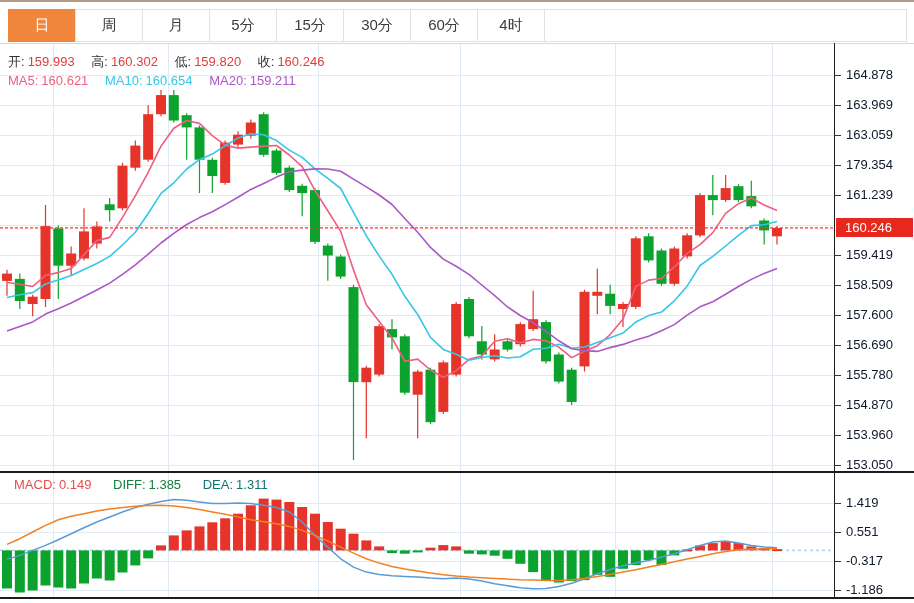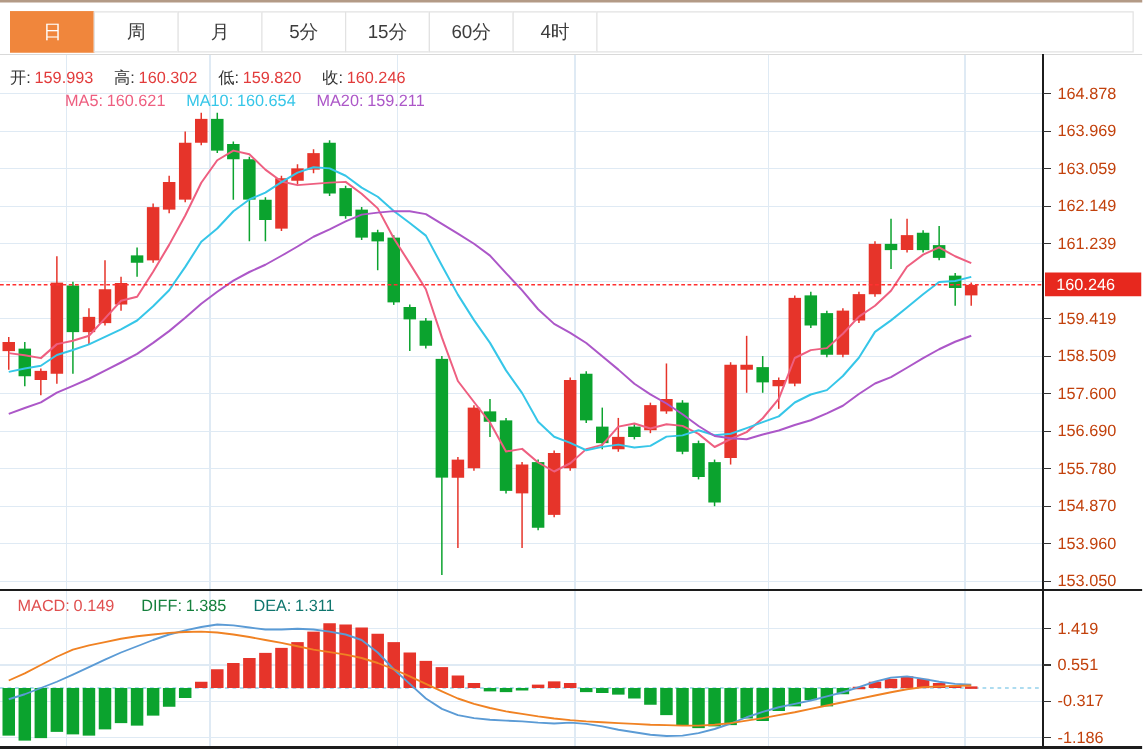--- a/index.html
+++ b/index.html
@@ -12,25 +12,25 @@
   .tab:first-child{margin-left:0;}
   .tab.active{background:#f0863c;border-color:#f0863c;color:#fff;}
   .tab-filler{flex:1;box-sizing:border-box;border:1px solid #e2e2e2;margin-left:-1px;background:#fff;}
   .chart{position:absolute;left:0;top:0;width:914px;height:603px;}
   .chart svg{position:absolute;left:0;top:0;}
   .readout{position:absolute;left:8px;font-size:13px;white-space:nowrap;z-index:3;}
   .readout .grp{margin-right:13px;}
   .readout .grp b{font-weight:normal;margin-left:3px;}
   #ohlc{top:51px;color:#333;}
   #ohlc .grp b{color:#e23b3b;}
-  #maline{top:71px;margin-left:44px;}
+  #maline{top:71px;}
   #macdinfo{left:14px;top:475px;font-size:13px;position:absolute;white-space:nowrap;z-index:3;}
   #macdinfo .grp{margin-right:18px;}
   #macdinfo .grp b{font-weight:normal;margin-left:3px;}
-  .axlabel{position:absolute;left:846px;font-size:13px;color:#c2410c;height:16px;line-height:16px;z-index:2;}
+  .axlabel{position:absolute;left:846px;font-size:13px;color:#0f172a;height:16px;line-height:16px;z-index:2;}
   .tag{position:absolute;left:836px;width:77px;height:19px;box-sizing:border-box;
        background:#e7281e;color:#fff;font-size:13px;line-height:19px;padding-left:9px;z-index:4;}
 </style>
 </head>
 <body>
 
 <div class="app">
 
   <div class="chart">
     <svg id="k" width="914" height="603">
@@ -271,20 +271,21 @@
         <line x1="834" y1="588" x2="841" y2="588" stroke="#333" stroke-width="1" shape-rendering="crispEdges"></line>
       </svg>
   </div>
 
   <div id="tabbar" class="tabbar">
       <div class="tab active">日</div>
       <div class="tab">周</div>
       <div class="tab">月</div>
       <div class="tab">5分</div>
       <div class="tab">15分</div>
+      <div class="tab">30分</div>
       <div class="tab">60分</div>
       <div class="tab">4时</div>
       <div class="tab-filler"></div>
     </div>
 
   <div id="ohlc" class="readout">
     <span class="grp"><span>开:</span><b>159.993</b></span>
     <span class="grp"><span>高:</span><b>160.302</b></span>
     <span class="grp"><span>低:</span><b>159.820</b></span>
     <span class="grp"><span>收:</span><b>160.246</b></span>
@@ -299,21 +300,21 @@
   <div id="macdinfo">
     <span class="grp" id="macdgrp" style="color: rgb(224, 80, 80);"><span>MACD:</span><b>0.149</b></span>
     <span class="grp" id="diffgrp" style="color: #15803d;"><span>DIFF:</span><b>1.385</b></span>
     <span class="grp" id="deagrp" style="color: #0f766e;"><span>DEA:</span><b>1.311</b></span>
   </div>
 
   <div id="axis-labels">
       <div class="axlabel" style="top: 65px;">164.878</div>
       <div class="axlabel" style="top: 95px;">163.969</div>
       <div class="axlabel" style="top: 125px;">163.059</div>
-      <div class="axlabel" style="top: 155px;">162.149</div>
+      <div class="axlabel" style="top: 155px;">179.354</div>
       <div class="axlabel" style="top: 185px;">161.239</div>
       <div class="axlabel" style="top: 245px;">159.419</div>
       <div class="axlabel" style="top: 275px; text-align: center;">158.509</div>
       <div class="axlabel" style="top: 305px;">157.600</div>
       <div class="axlabel" style="top: 335px;">156.690</div>
       <div class="axlabel" style="top: 365px;">155.780</div>
       <div class="axlabel" style="top: 395px;">154.870</div>
       <div class="axlabel" style="top: 425px;">153.960</div>
       <div class="axlabel" style="top: 455px;">153.050</div>
       <div class="axlabel" style="top: 493px;">1.419</div>

